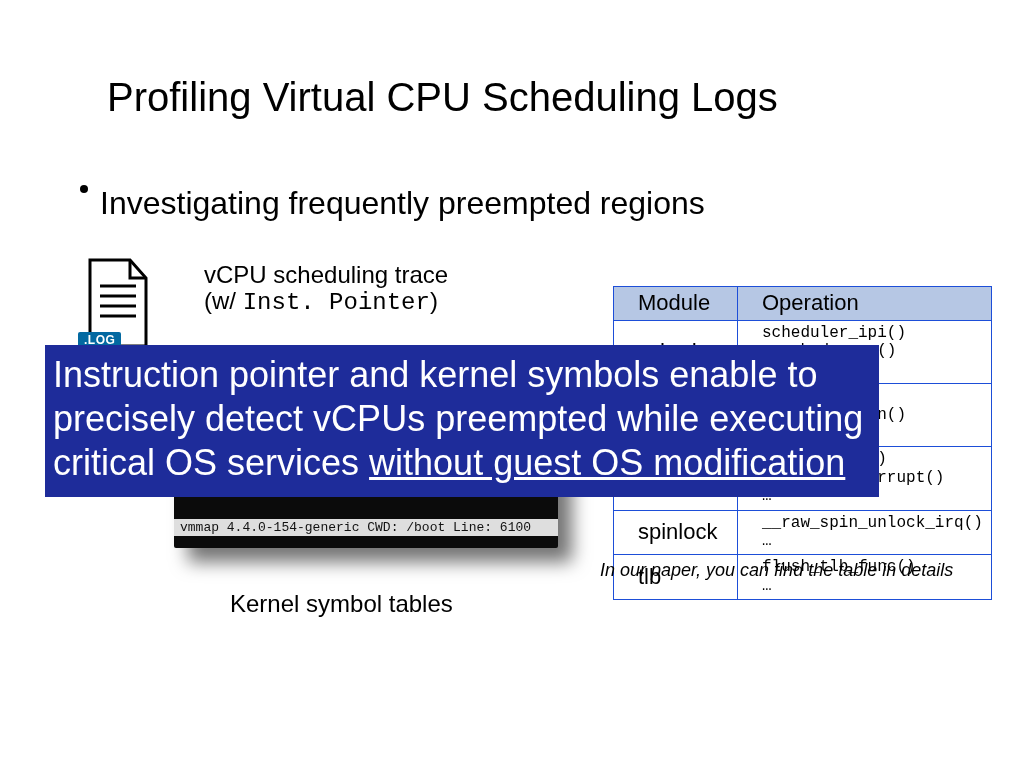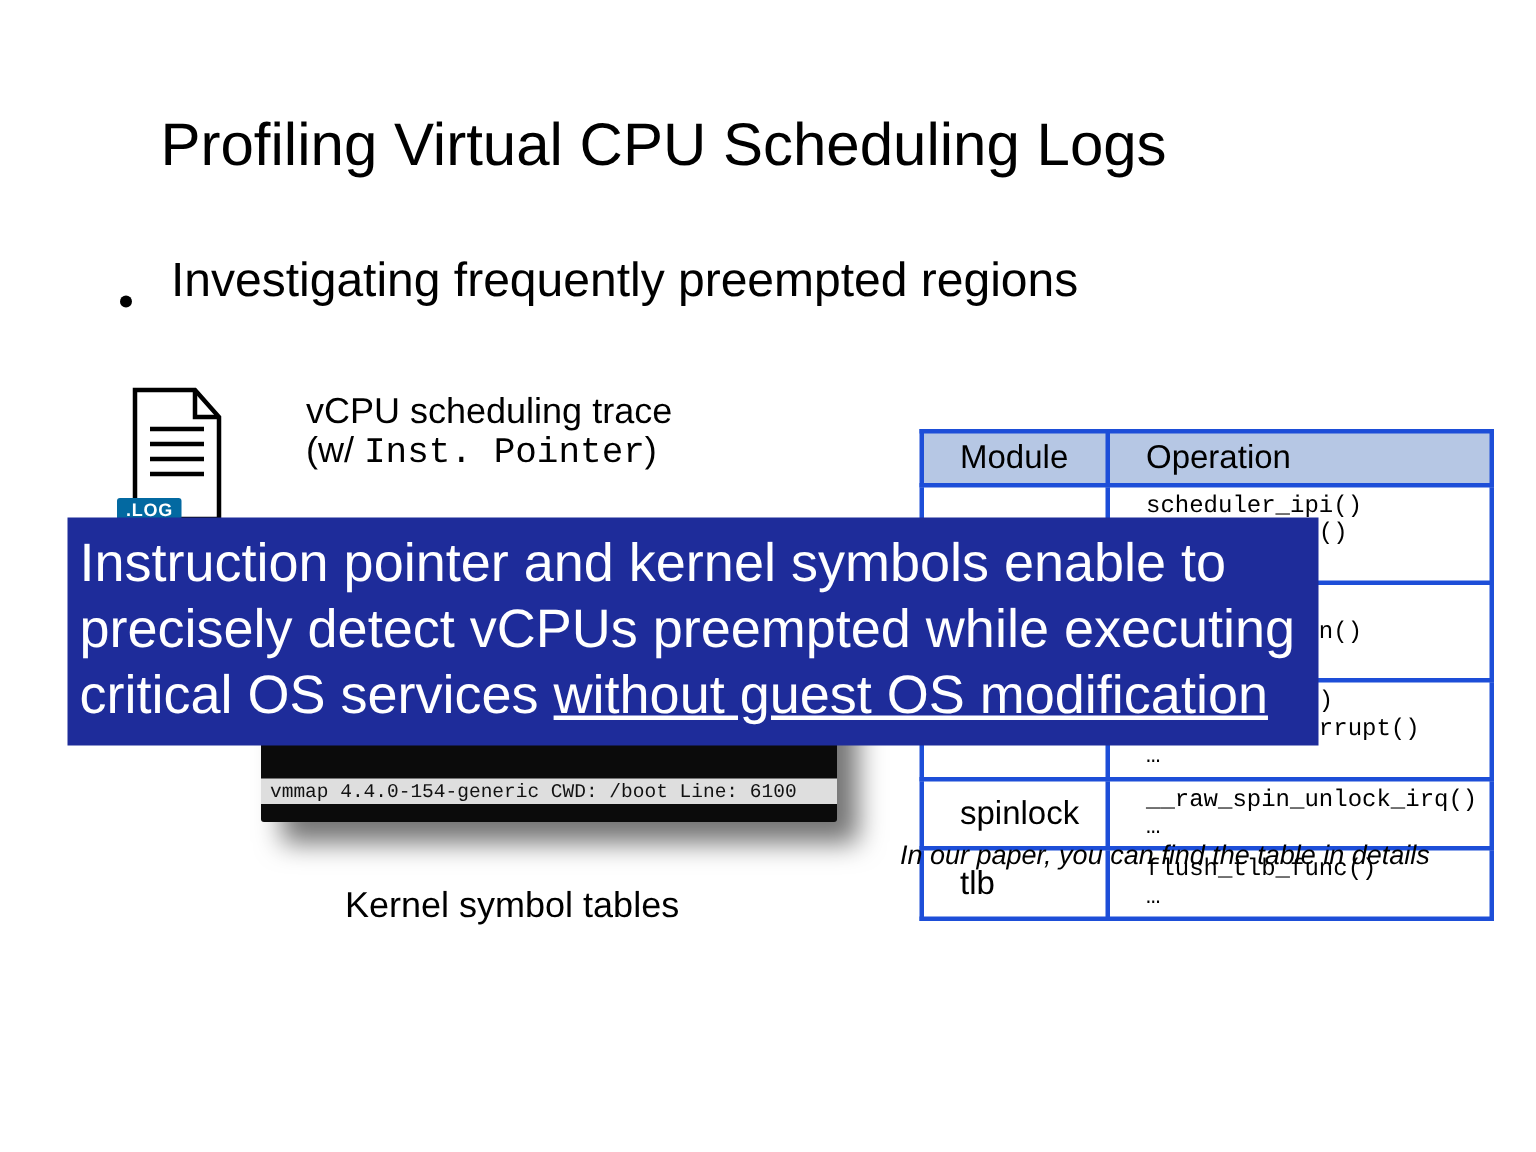--- a/index.html
+++ b/index.html
@@ -1,42 +1,42 @@
 <!DOCTYPE html>
 <html><head>
 <meta charset="utf-8">
 <style>
   * { box-sizing: border-box; margin: 0; padding: 0; }
   html, body { width: 1024px; height: 768px; background: #ffffff; font-family: Tahoma, Verdana, Arial, sans-serif; color: #000; overflow: hidden; }
   .slide { position: relative; width: 1024px; height: 768px; }
 
   .title { position: absolute; left: 80px; top: 75px; font-size: 40px; font-weight: 400; margin-left: 27px; }
 
-  .bullet-wrap { position: absolute; left: 80px; top: 168px; display: flex; align-items: flex-end; gap: 26px; }
+  .bullet-wrap { position: absolute; left: 80px; top: 185px; display: flex; align-items: flex-start; gap: 12px; }
   .bullet-dot { width: 8px; height: 8px; background: #000; border-radius: 50%; flex-shrink: 0; }
   .bullet-text { font-size: 32px; }
 
   
   .log-icon { position: absolute; left: 80px; top: 258px; width: 72px; height: 92px; }
   .log-icon svg { display: block; }
   .log-icon .tag { position: absolute; left: -2px; top: 74px; background: #0369a1; color: #fff; font-size: 12px; font-weight: bold; padding: 1px 6px 2px 6px; border-radius: 2px; letter-spacing: 0.5px; }
 
   .trace-label { position: absolute; left: 180px; top: 262px; font-size: 24px; line-height: 1.1; margin-left: 24px; }
   .trace-label .mono { font-family: "Courier New", monospace; }
 
   
   .codebox { position: absolute; left: 174px; top: 358px; width: 384px; height: 190px; background: #0b0b0b; color: #cfd0d2; font-family: "Courier New", monospace; font-size: 15px; box-shadow: 14px 14px 18px rgba(0,0,0,0.55); border-radius: 2px; padding: 6px 10px; white-space: nowrap; overflow: hidden; }
   .codebox .statusbar { position: absolute; left: 0; right: 0; bottom: 12px; background: #dedede; color: #111; font-size: 13px; padding: 1px 6px; }
 
   .kernel-label { position: absolute; left: 230px; top: 590px; font-size: 24px; }
 
   
   .crit-title { position: absolute; left: 655px; top: 262px; font-size: 21px; }
   .crit-table { position: absolute; left: 613px; top: 286px; border-collapse: collapse; font-size: 18px; }
-  .crit-table th, .crit-table td { border: 3px solid #1d4ed8; padding: 3px 8px 4px 24px; text-align: left; vertical-align: top; }
+  .crit-table th, .crit-table td { border: 1px solid #1d4ed8; padding: 3px 8px 4px 24px; text-align: left; vertical-align: top; }
   .crit-table th { background: #b6c7e4; font-weight: 400; font-size: 22px; }
   .crit-table th.mod { width: 124px; }
   .crit-table th.op  { width: 228px; text-align: left; }
   .crit-table td.mod { font-size: 22px; vertical-align: middle; }
   .crit-table td.ops { font-family: "Courier New", monospace; font-size: 16px; line-height: 1.15; }
   .paper-note { position: absolute; left: 600px; top: 560px; font-style: italic; font-size: 18px; }
 
   
   .overlay { position: absolute; left: 45px; top: 345px; width: 834px; background: #1e2c9a; color: #fff; font-size: 36px; line-height: 1.22; padding: 8px 8px 12px 8px; }
   .overlay .ul { text-decoration: underline; }

